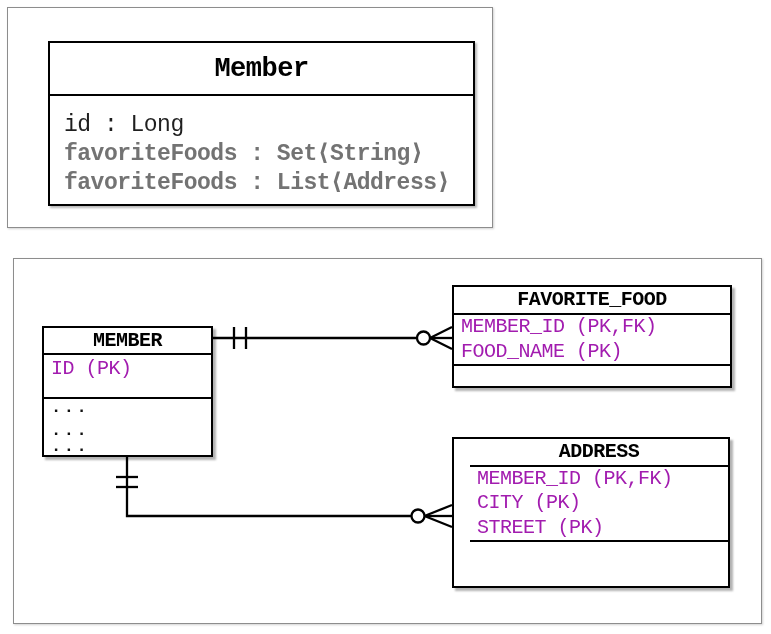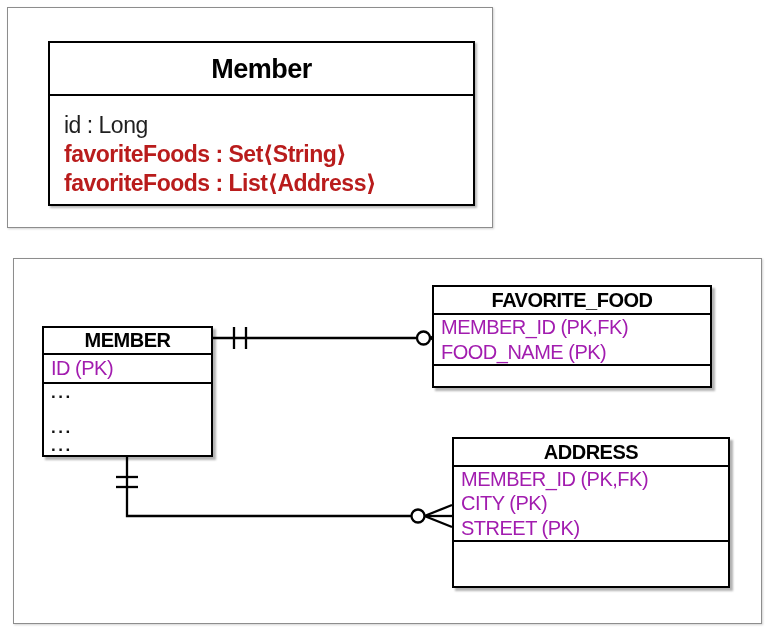--- a/index.html
+++ b/index.html
@@ -7,20 +7,21 @@
   body {
     font-family: "Liberation Sans", "DejaVu Sans", sans-serif;
     color: #000;
   }
   .canvas {
     position: relative;
     width: 771px;
     height: 634px;
     background: #ffffff;
     overflow: hidden;
+    font-family: Liberation Mono, monospace;
   }
 
   
   .panel {
     position: absolute;
     border: 1px solid #8d8d8d;
     background: #ffffff;
     box-shadow: 1px 1px 2px rgba(0,0,0,0.18);
   }
   .panel-uml  { left: 7px;  top: 7px;   width: 486px; height: 221px; }
@@ -47,21 +48,21 @@
   .uml-class-body {
     padding: 15px 8px 0 14px;
   }
   .uml-attr {
     font-size: 23px;
     line-height: 29px;
     letter-spacing: -0.5px;
     white-space: nowrap;
   }
   .uml-attr.regular { font-weight: 400; color: #1f1f1f; }
-  .uml-attr.bold    { font-weight: 700; color: #b91c1c; }
+  .uml-attr.bold    { font-weight: 700; color: #737373; }
 
   
   .erd-table {
     position: absolute;
     border: 2.5px solid #000;
     background: #fff;
     box-shadow: 2.5px 2.5px 2px rgba(0,0,0,0.30);
     z-index: 2;
     display: flex;
     flex-direction: column;
@@ -82,36 +83,36 @@
     white-space: nowrap;
     overflow: hidden;
   }
   .erd-footer {
     border-top: 2px solid #000;
     flex: 1 1 auto;
   }
 
   .tbl-member { left: 42px; top: 326px; width: 171px; height: 131px; }
   .tbl-member .erd-header { height: 27px; line-height: 25px; }
-  .tbl-member .row-pk { height: 29px; line-height: 27px; border-bottom: 2.5px solid #000; flex: 0 0 auto; }
+  .tbl-member .row-pk { height: 44px; line-height: 27px; border-bottom: 2.5px solid #000; flex: 0 0 auto; }
   .tbl-member .member-body { flex: 1 1 auto; display: flex; flex-direction: column; padding: 1px 0 0 7px; }
   .tbl-member .dots-row {
     flex: 1 1 0;
     font-size: 17px;
     line-height: 16px;
     letter-spacing: 2.5px;
     font-weight: 700;
     color: #111;
   }
 
-  .tbl-ffood { left: 432px; top: 285px; width: 280px; height: 103px; }
+  .tbl-ffood { left: 452px; top: 285px; width: 280px; height: 103px; }
   .tbl-ffood .erd-header { height: 28px; line-height: 26px; }
   .tbl-ffood .erd-row { height: 24.5px; line-height: 24.5px; }
 
-  .tbl-addr { left: 452px; top: 437px; width: 278px; height: 151px; }
+  .tbl-addr { left: 452px; top: 437px; width: 278px; height: 151px; padding-left: 16px; }
   .tbl-addr .erd-header { height: 28px; line-height: 26px; }
   .tbl-addr .erd-row { height: 24.25px; line-height: 24.25px; }
 
   
   .rel-layer {
     position: absolute;
     left: 0; top: 0;
     width: 771px;
     height: 634px;
     z-index: 1;

